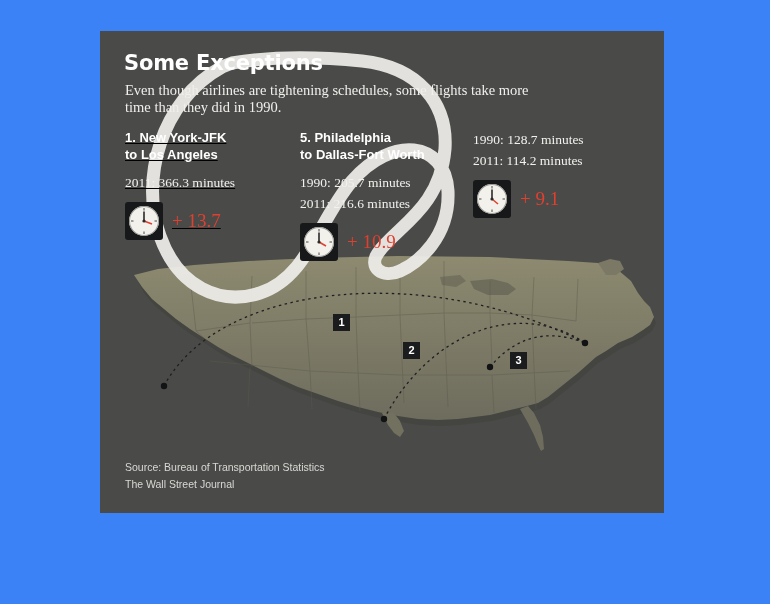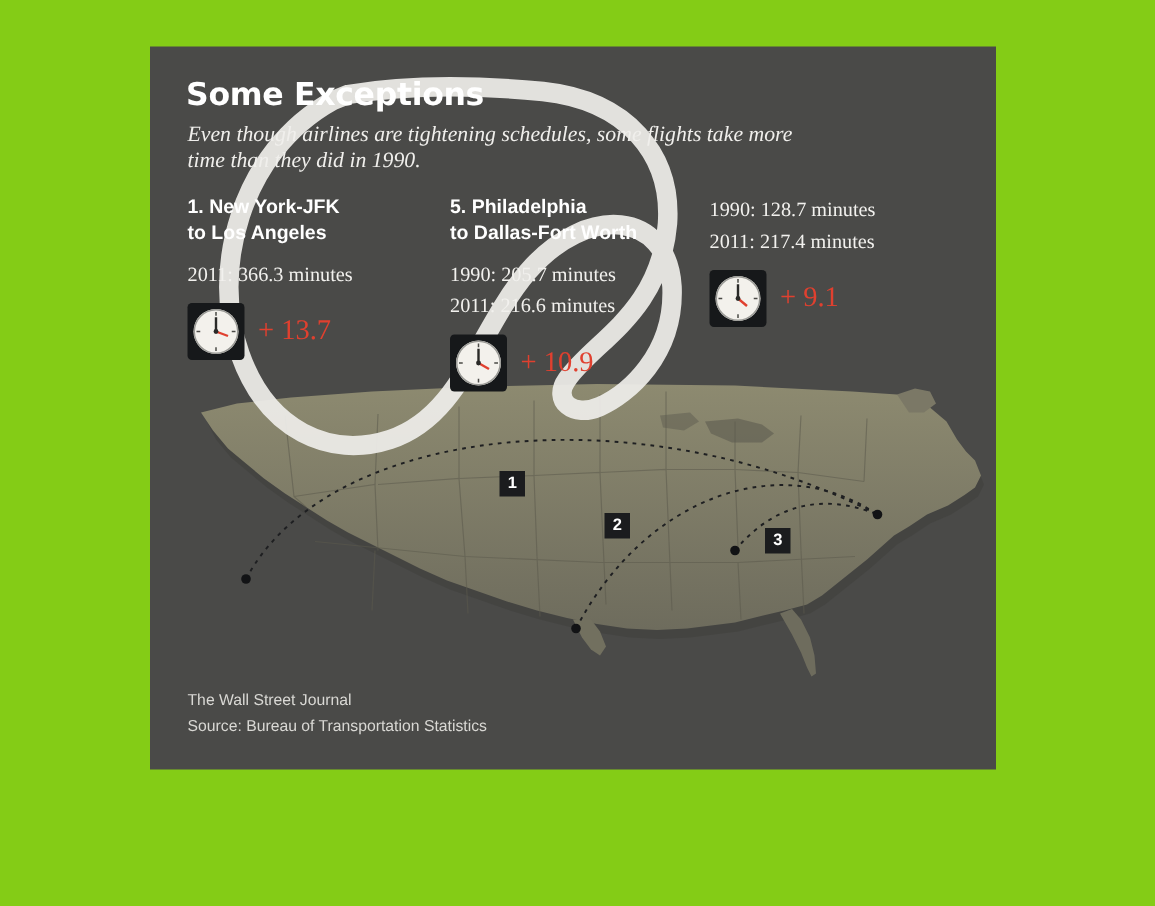--- a/index.html
+++ b/index.html
@@ -11,21 +11,21 @@
     width: 770px;
     height: 604px;
     font-family: "Liberation Sans", sans-serif;
     overflow: hidden;
   }
 
   #root {
     position: relative;
     width: 770px;
     height: 604px;
-    background: #84cc16;
+    background: #3b82f6;
   }
 
   
   .panel {
     position: absolute;
     left: 100px;
     top: 31px;
     width: 564px;
     height: 482px;
     background: #4a4a48;
@@ -57,32 +57,31 @@
   }
   .subhead {
     position: absolute;
     left: 25px;
     top: 51px;
     width: 420px;
     font-family: "Liberation Serif", serif;
     font-size: 14.5px;
     line-height: 17px;
     color: #f0efec;
-    font-style: italic;
   }
 
   .cols {
     position: absolute;
     left: 25px;
     top: 98px;
     width: 520px;
     display: flex;
   }
   .col { }
-  .col.c1 { width: 175px; }
+  .col.c1 { width: 175px; text-decoration: underline; }
   .col.c2 { width: 173px; }
   .col.c3 { width: 172px; }
 
   .col-title {
     font-family: "Liberation Sans", sans-serif;
     font-weight: bold;
     font-size: 13px;
     line-height: 17px;
     color: #ffffff;
     margin-bottom: 9px;
@@ -302,21 +301,21 @@
               <line x1="19" y1="19" x2="26" y2="23" stroke="#e0402f" stroke-width="1.6"></line>
               <circle cx="19" cy="19" r="1.6" fill="#2a2a28"></circle>
             </svg>
           </div>
           <div class="delta">+ 10.9</div>
         </div>
       </div>
 
       <div class="col c3">
         <div class="col-line">1990: 128.7 minutes</div>
-        <div class="col-line">2011: 217.4 minutes</div>
+        <div class="col-line">2011: 114.2 minutes</div>
         <div class="clockrow">
           <div class="clock-badge">
             <div class="clock-face"></div>
             <svg width="38" height="38" style="position:absolute;left:0;top:0;">
               <g stroke="#4a4a46" stroke-width="1">
                 <line x1="19" y1="6" x2="19" y2="8.5"></line>
                 <line x1="19" y1="29.5" x2="19" y2="32"></line>
                 <line x1="6" y1="19" x2="8.5" y2="19"></line>
                 <line x1="29.5" y1="19" x2="32" y2="19"></line>
               </g>
@@ -329,18 +328,18 @@
         </div>
       </div>
 
     </div>
 
     <div class="marker" id="m1">1</div>
     <div class="marker" id="m2">2</div>
     <div class="marker" id="m3">3</div>
 
     <div class="source">
+      <div>Source: Bureau of Transportation Statistics</div>
       <div>The Wall Street Journal</div>
-      <div>Source: Bureau of Transportation Statistics</div>
     </div>
 
   </div>
 </div>
 
 </body></html>

